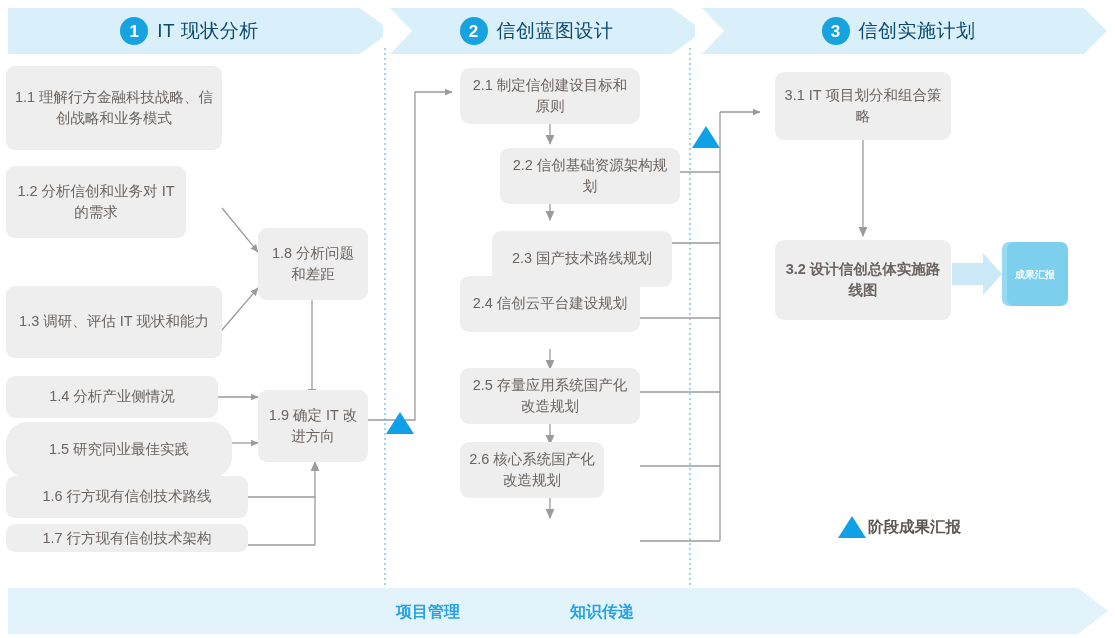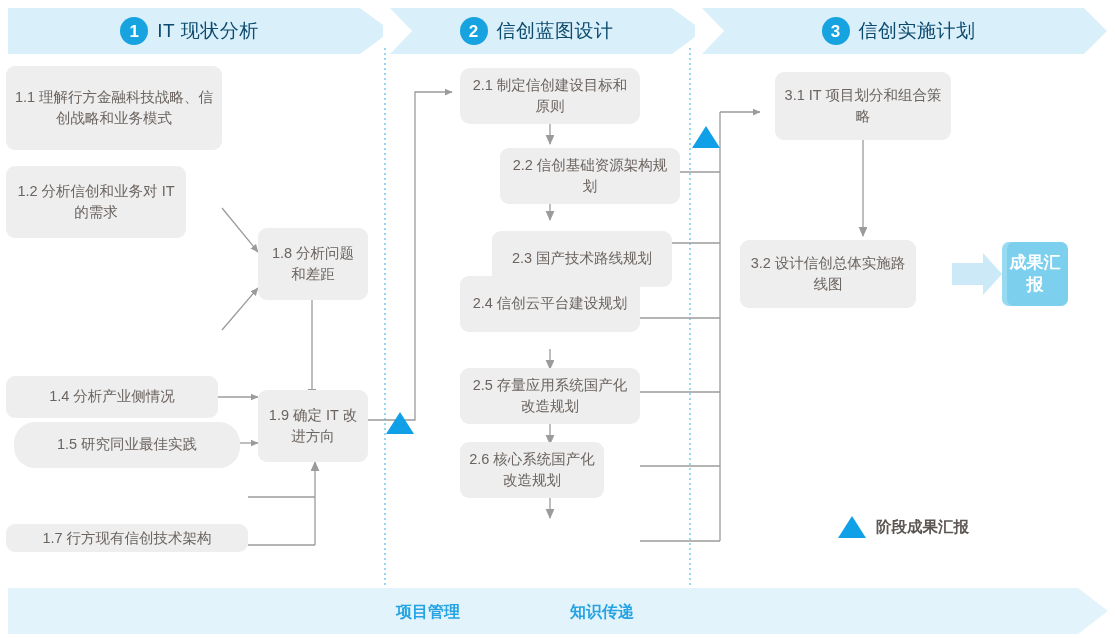--- a/index.html
+++ b/index.html
@@ -58,31 +58,31 @@
     text-align:center;
     box-sizing:border-box;
     padding:4px 8px;
   }
   
   .result-badge{
     position:absolute;
     background:#7cd0ee;
     border-radius:7px;
     color:#ffffff;
-    font-size:17px;
+    font-size:10px;
     font-weight:bold;
     line-height:1.3;
     display:flex;align-items:center;justify-content:center;
     text-align:center;
     box-shadow: inset 5px 0 0 rgba(255,255,255,.22);
   }
   
   .legend{
     position:absolute;
-    display:flex;align-items:center;gap:10px;
+    display:flex;align-items:center;gap:2px;
   }
   .legend-tri{
     width:0;height:0;
     border-left:14px solid transparent;
     border-right:14px solid transparent;
     border-bottom:22px solid #0fa0e8;
   }
   .legend-text{
     color:#5b5652;font-size:15.5px;font-weight:bold;white-space:nowrap;
   }
@@ -184,25 +184,27 @@
     <div class="phase-inner">
       <span class="phase-num">3</span>
       <span class="phase-label">信创实施计划</span>
     </div>
   </div>
 
   <div class="pbox" style="left:6px;top:66px;width:216px;height:84px;">1.1 理解行方金融科技战略、信创战略和业务模式</div>
 
   <div class="pbox" style="left:6px;top:166px;width:180px;height:72px;">1.2 分析信创和业务对 IT 的需求</div>
 
+  <div class="pbox" style="left:6px;top:286px;width:216px;height:72px;">1.3 调研、评估 IT 现状和能力</div>
 
   <div class="pbox" style="left:6px;top:376px;width:212px;height:42px;">1.4 分析产业侧情况</div>
 
-  <div class="pbox" style="left:14px;top:422px;width:226px;height:46px;border-radius:21px;">1.5 研究同业最佳实践</div>
-
+  <div class="pbox" style="left:6px;top:422px;width:226px;height:56px;border-radius:21px;">1.5 研究同业最佳实践</div>
+
+  <div class="pbox" style="left:6px;top:476px;width:242px;height:42px;">1.6 行方现有信创技术路线</div>
 
   <div class="pbox" style="left:6px;top:524px;width:242px;height:28px;">1.7 行方现有信创技术架构</div>
 
   <div class="pbox" style="left:258px;top:228px;width:110px;height:72px;">1.8 分析问题和差距</div>
 
   <div class="pbox" style="left:258px;top:390px;width:110px;height:72px;">1.9 确定 IT 改进方向</div>
 
   <div class="pbox" style="left:460px;top:68px;width:180px;height:56px;border-radius:10px;">2.1 制定信创建设目标和原则</div>
 
   <div class="pbox" style="left:460px;top:148px;width:180px;height:56px;margin-left:40px;">2.2 信创基础资源架构规划</div>
@@ -211,21 +213,21 @@
 
   <div class="pbox" style="left:460px;top:276px;width:180px;height:56px;">2.4 信创云平台建设规划</div>
 
   <div class="pbox" style="left:460px;top:368px;width:180px;height:56px;">2.5 存量应用系统国产化改造规划</div>
 
   <div class="pbox" style="left:460px;top:442px;width:144px;height:56px;">2.6 核心系统国产化改造规划</div>
 
 
   <div class="pbox" style="left:775px;top:72px;width:176px;height:68px;">3.1 IT 项目划分和组合策略</div>
 
-  <div class="pbox" style="left:740px;top:240px;width:176px;height:68px;">3.2 设计信创总体实施路线图</div>
+  <div class="pbox" style="left:775px;top:240px;width:176px;height:80px;font-weight:bold;">3.2 设计信创总体实施路线图</div>
 
   <div class="result-badge" style="left:1002px;top:242px;width:66px;height:64px;">成果汇报</div>
 
   <div class="tri" style="left:386px;top:412px;"></div>
   <div class="tri" style="left:692px;top:126px;"></div>
 
   <div class="legend" style="left:838px;top:516px;">
     <span class="legend-tri"></span>
     <span class="legend-text">阶段成果汇报</span>
   </div>

